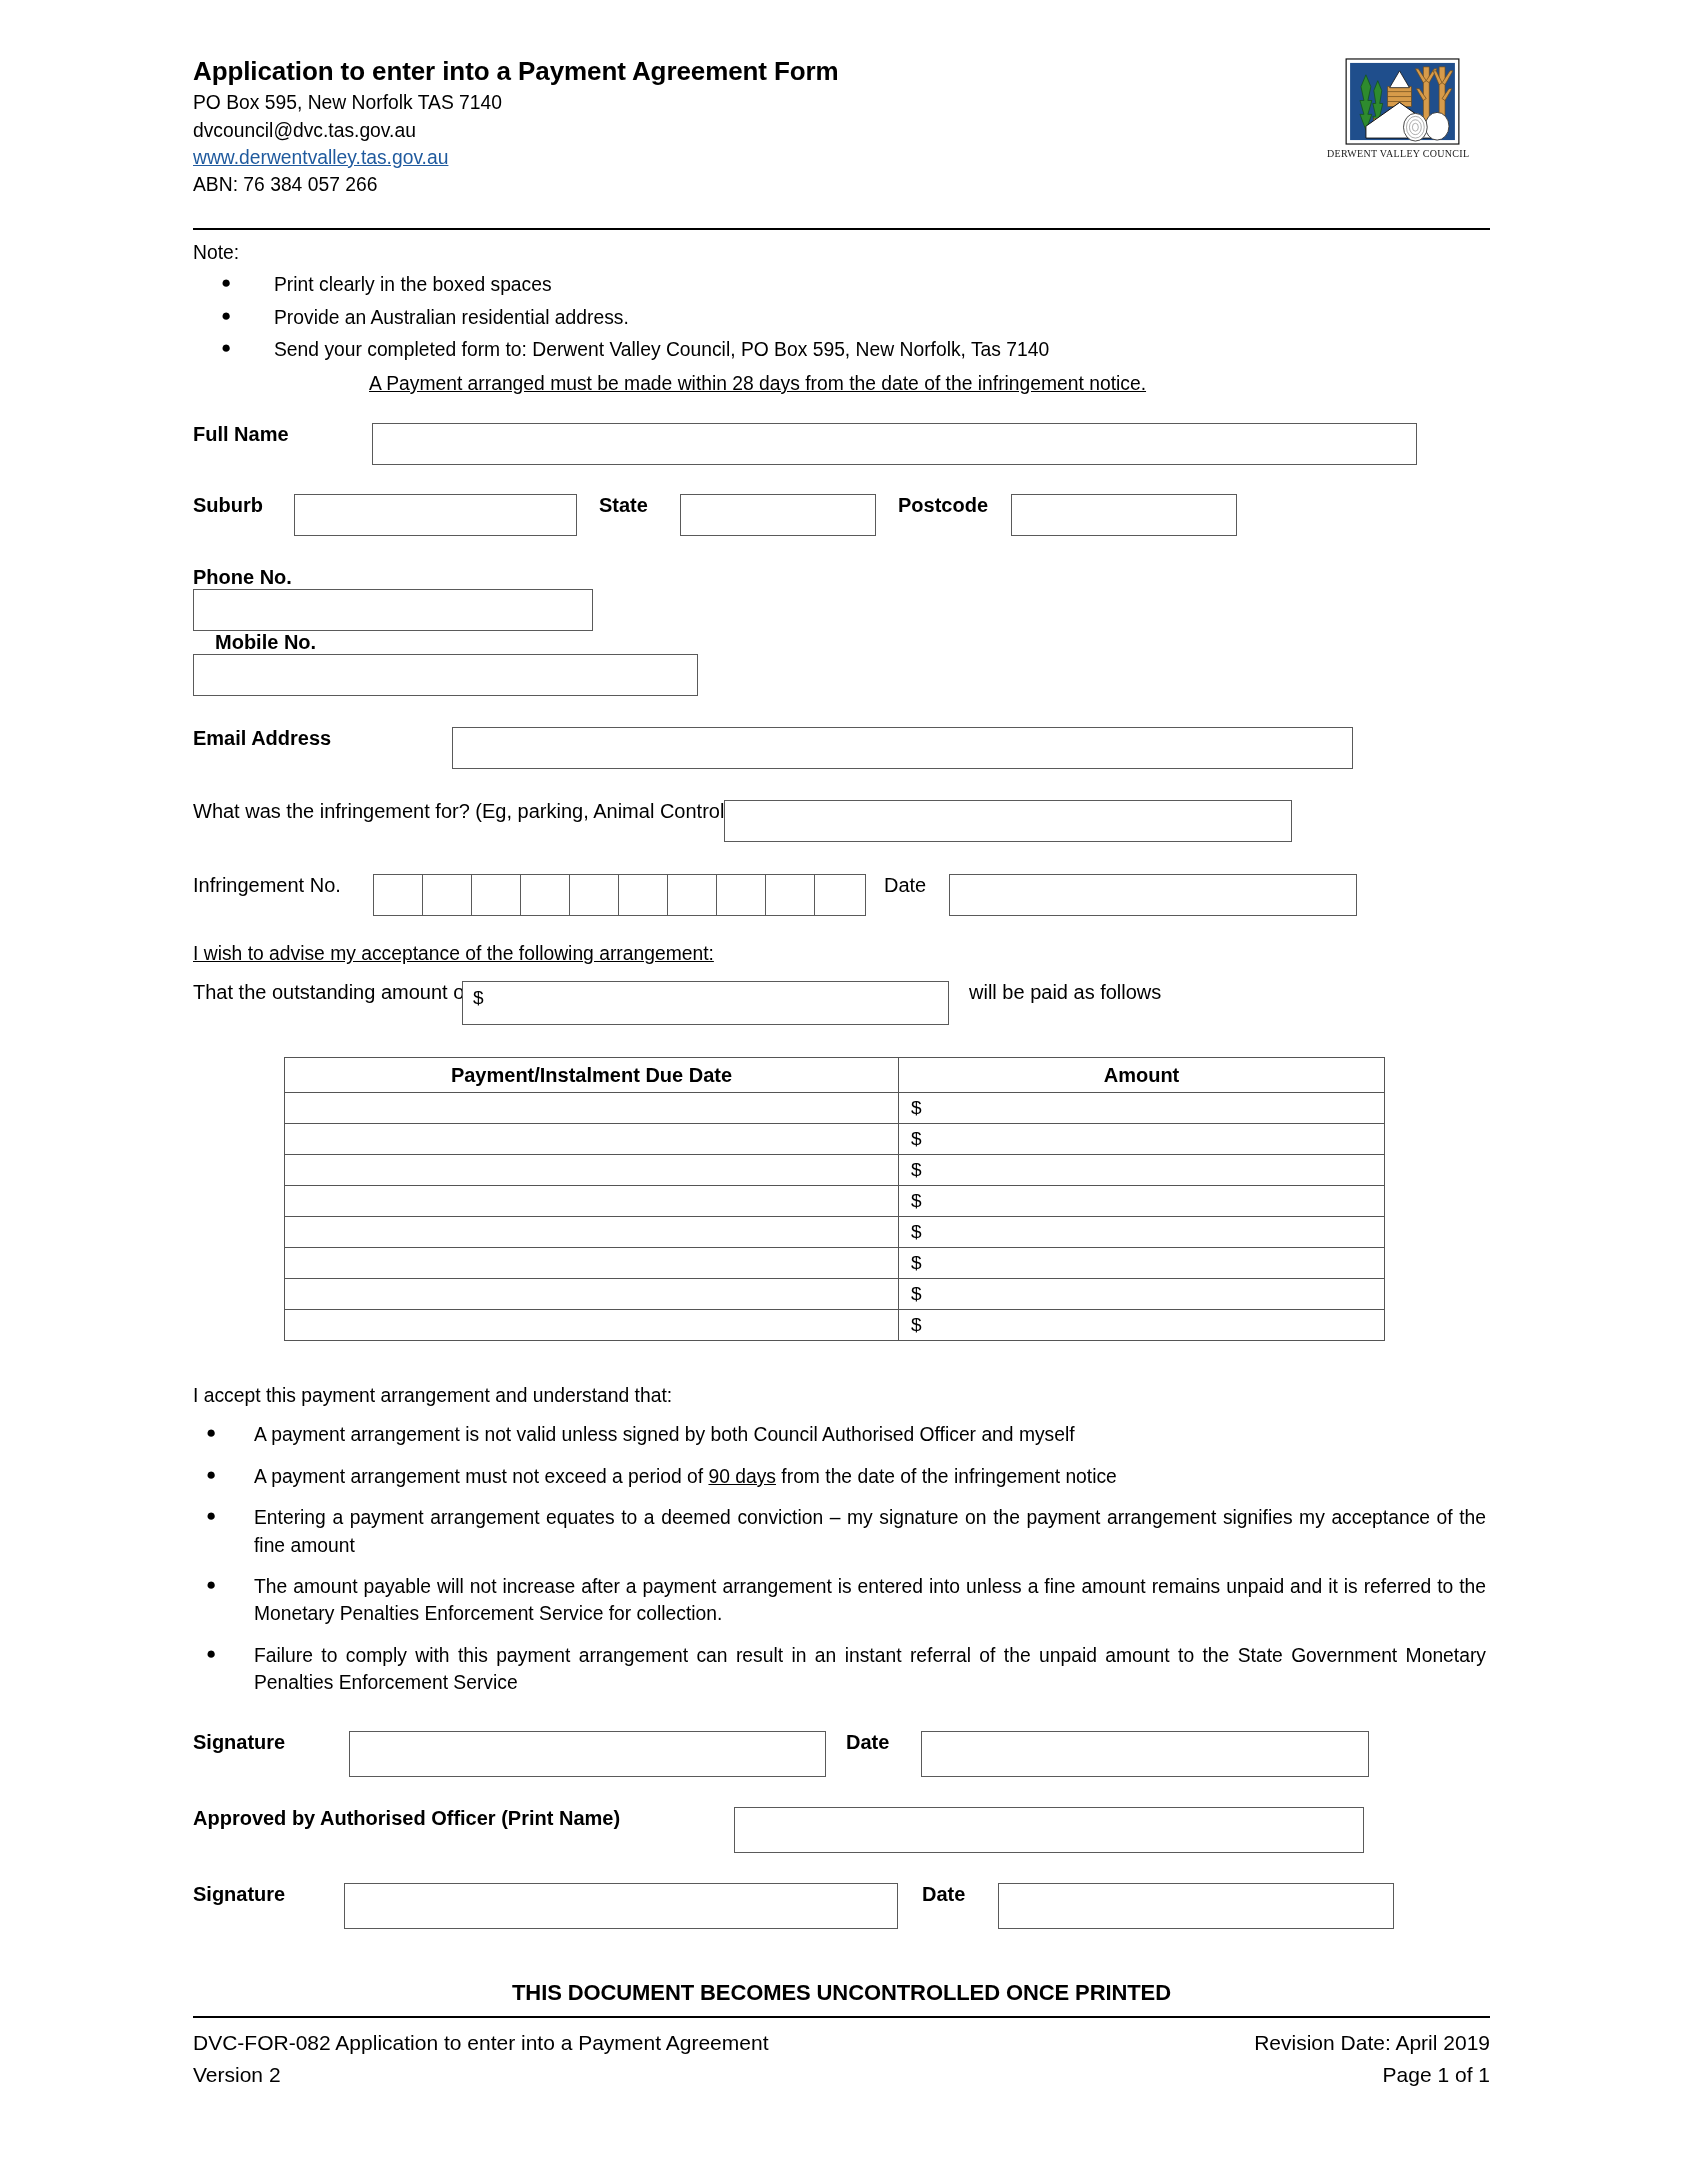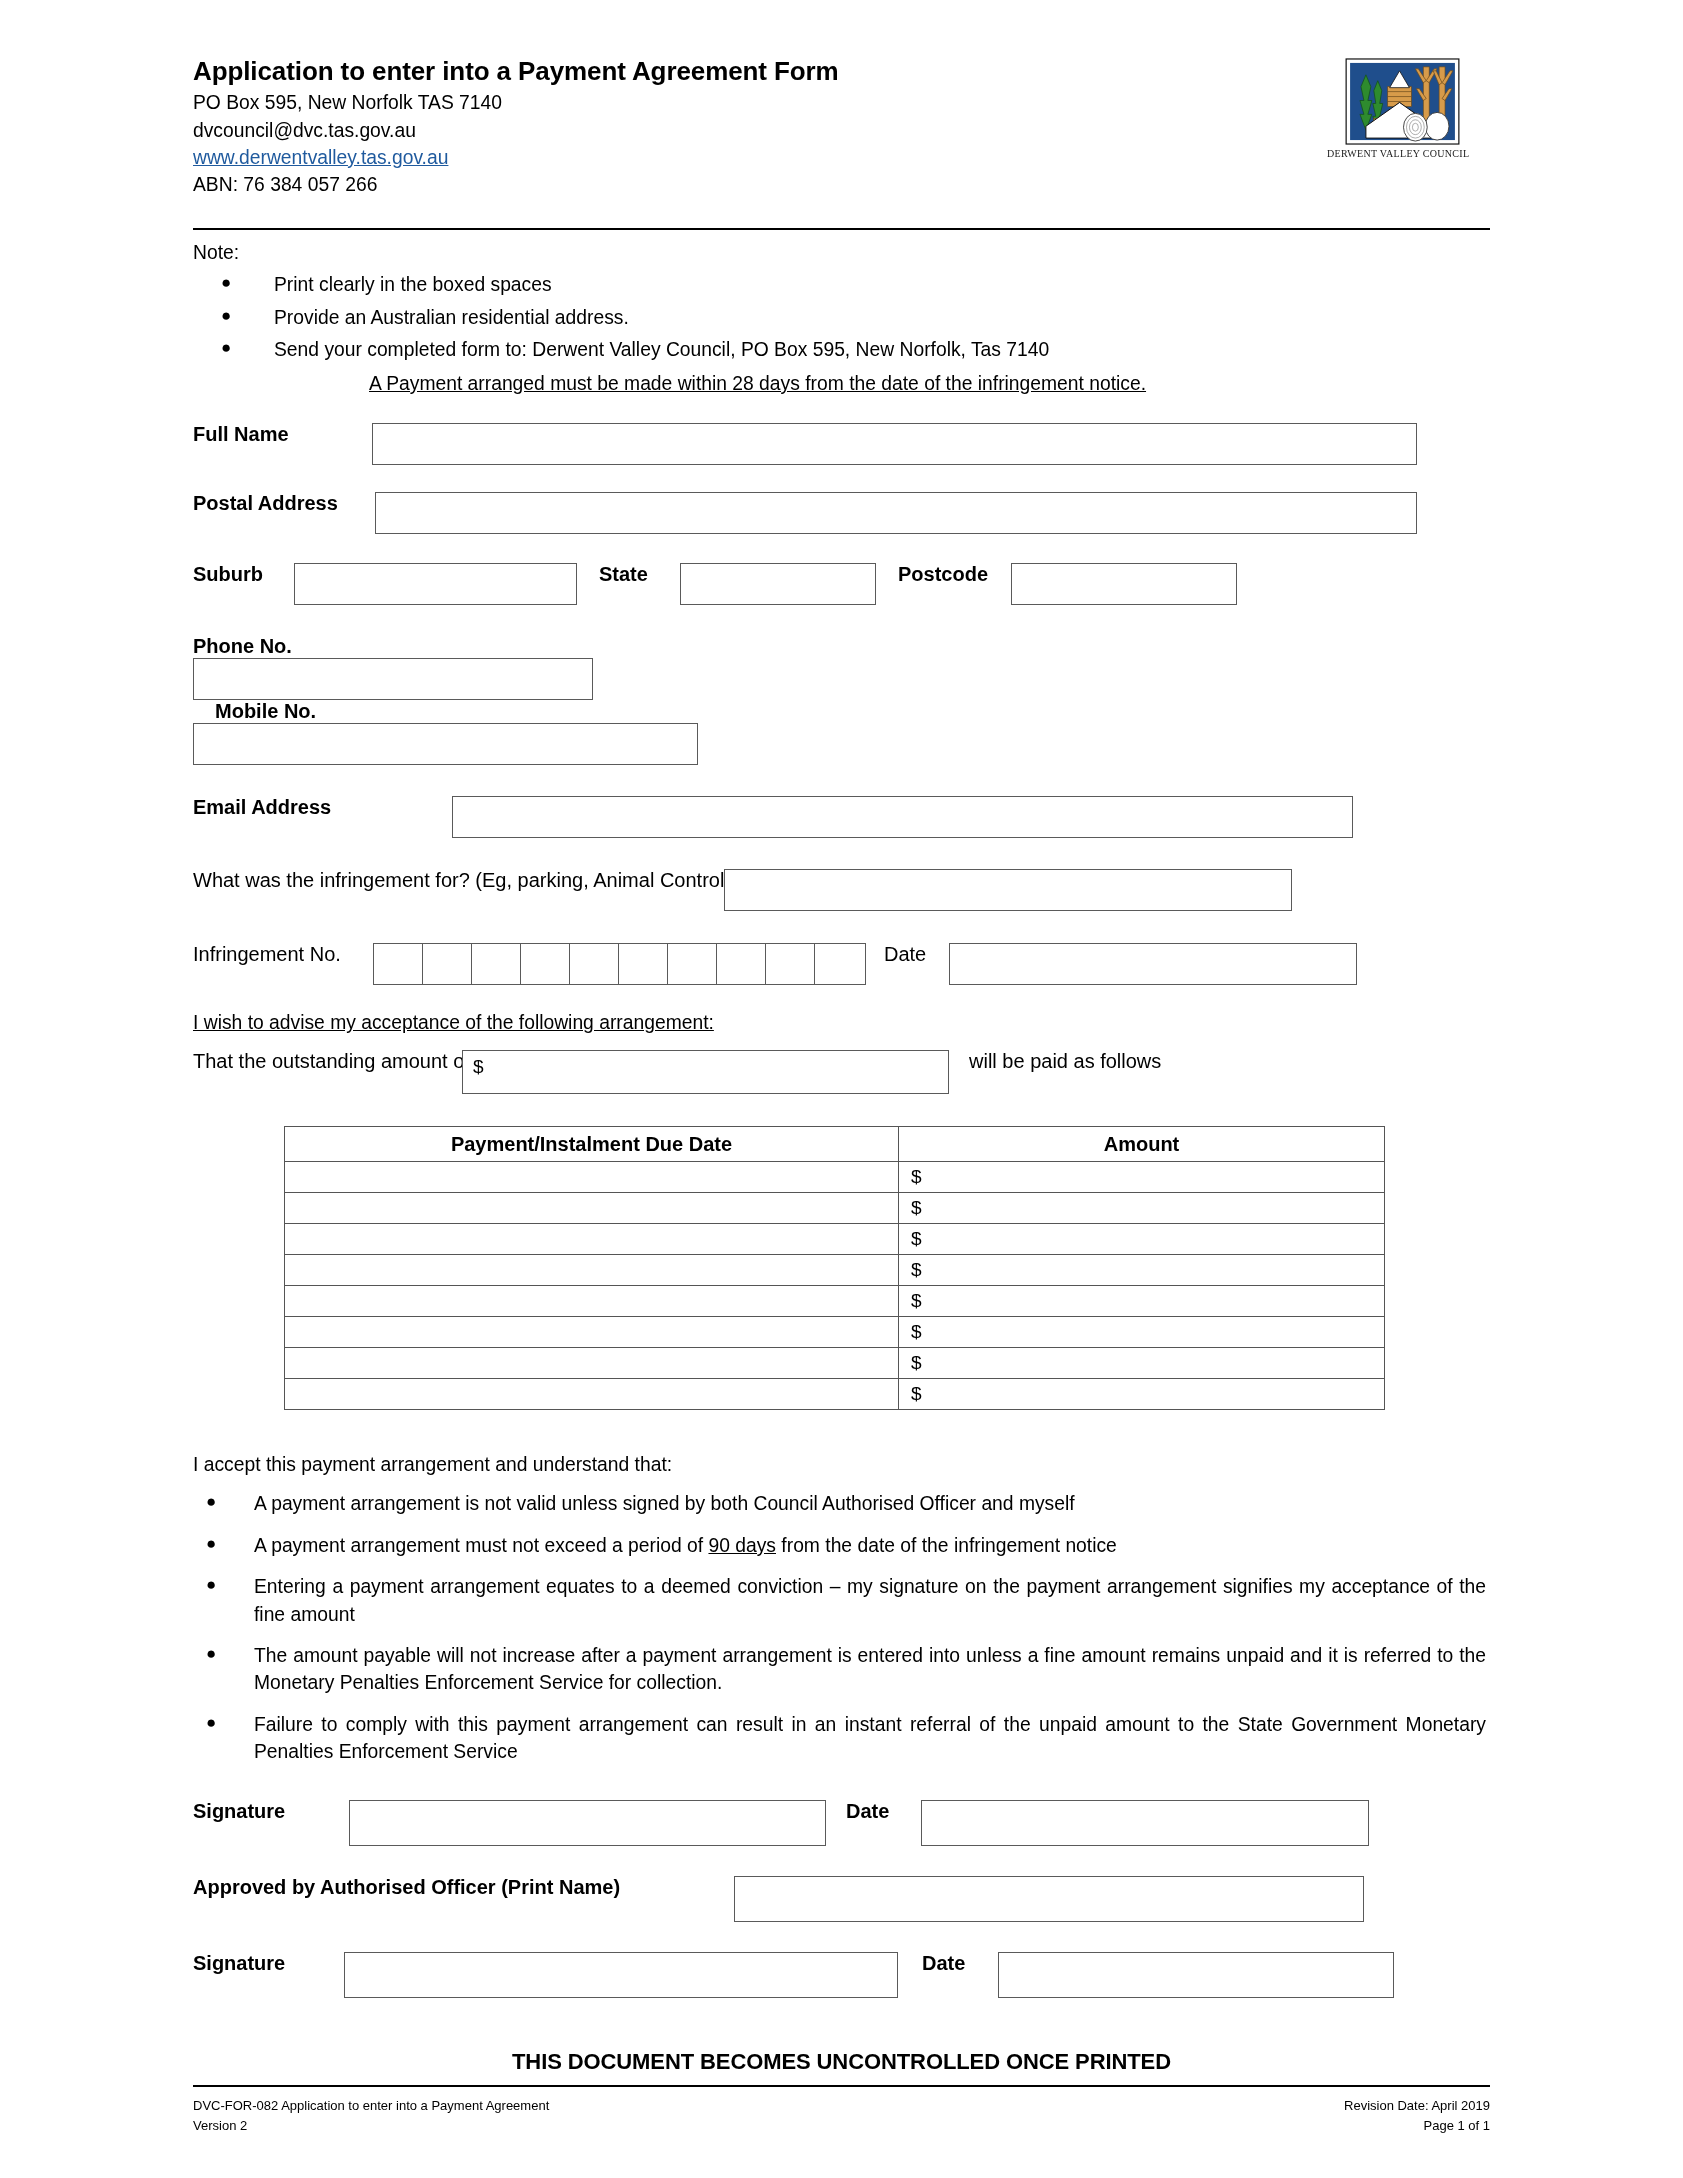--- a/index.html
+++ b/index.html
@@ -208,21 +208,21 @@
     margin-top: 51px;
     letter-spacing: -0.1px;
   }
   .footer-rule {
     border-top: 2.2px solid #000;
     margin-top: 10px;
   }
   .footer-row {
     display: flex;
     justify-content: space-between;
-    font-size: 13px;
+    font-size: 21px;
     margin-top: 10px;
     line-height: 1.45;
   }
 </style>
 </head>
 <body>
 
 <div class="page">
   <div class="sheet">
 
@@ -296,24 +296,20 @@
         <span>Send your completed form to: Derwent Valley Council, PO Box 595, New Norfolk, Tas 7140</span>
       </div>
       <div class="note-emph">A Payment arranged must be made within 28 days from the date of the infringement notice.</div>
     </div>
 
     <div class="frow" style="margin-top:30px;">
       <div class="flabel lbl-w-165">Full Name</div>
       <div class="fbox" style="width:1045px;height:42px;margin-left:16px;"></div>
     </div>
 
-    <div class="frow" style="margin-top:27px;">
-      <div class="flabel lbl-w-165">Postal Address</div>
-      <div class="fbox" style="width:1042px;height:42px;margin-left:19px;"></div>
-    </div>
 
     <div class="frow" style="margin-top:29px;">
       <div class="flabel" style="width:101px;">Suburb</div>
       <div class="fbox" style="width:283px;height:42px;"></div>
       <div class="flabel" style="width:103px;padding-left:22px;box-sizing:border-box;">State</div>
       <div class="fbox" style="width:196px;height:42px;"></div>
       <div class="flabel" style="width:135px;padding-left:22px;box-sizing:border-box;">Postcode</div>
       <div class="fbox" style="width:226px;height:42px;"></div>
     </div>
 

